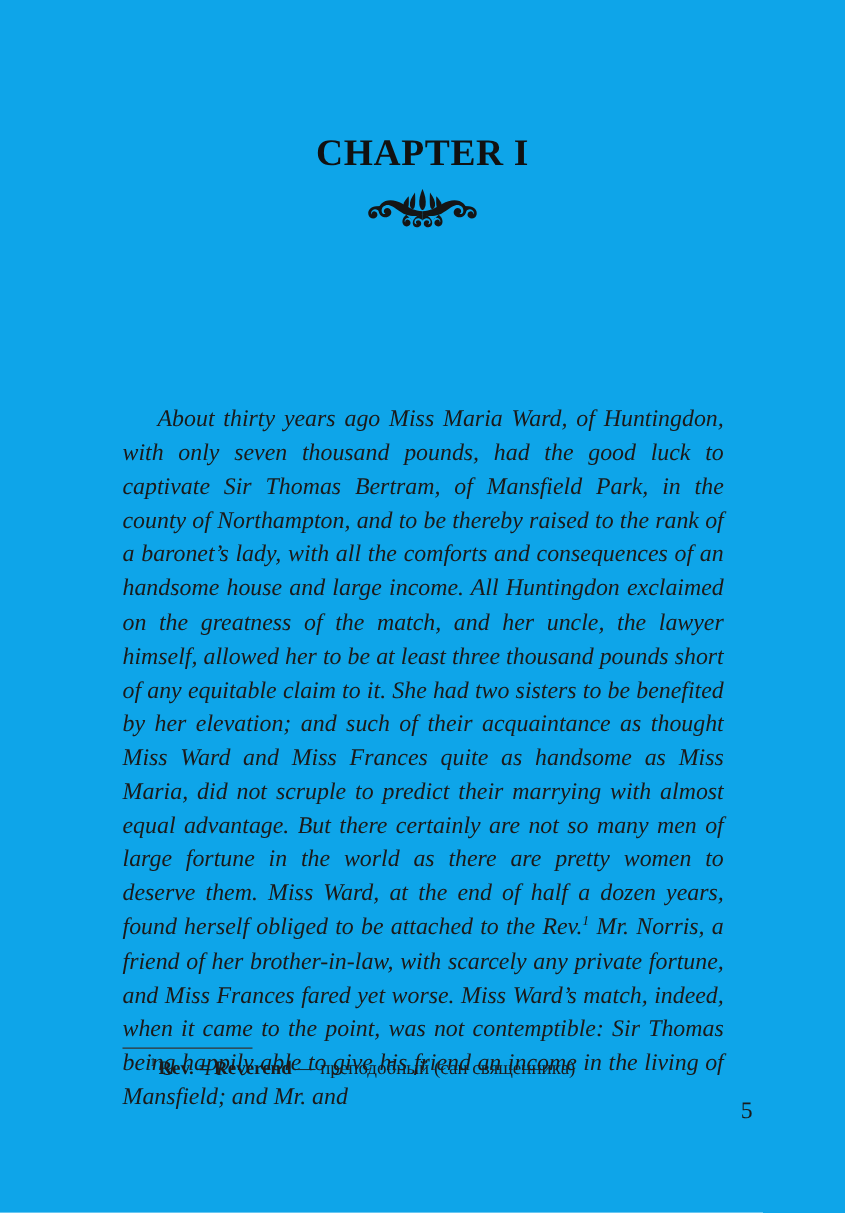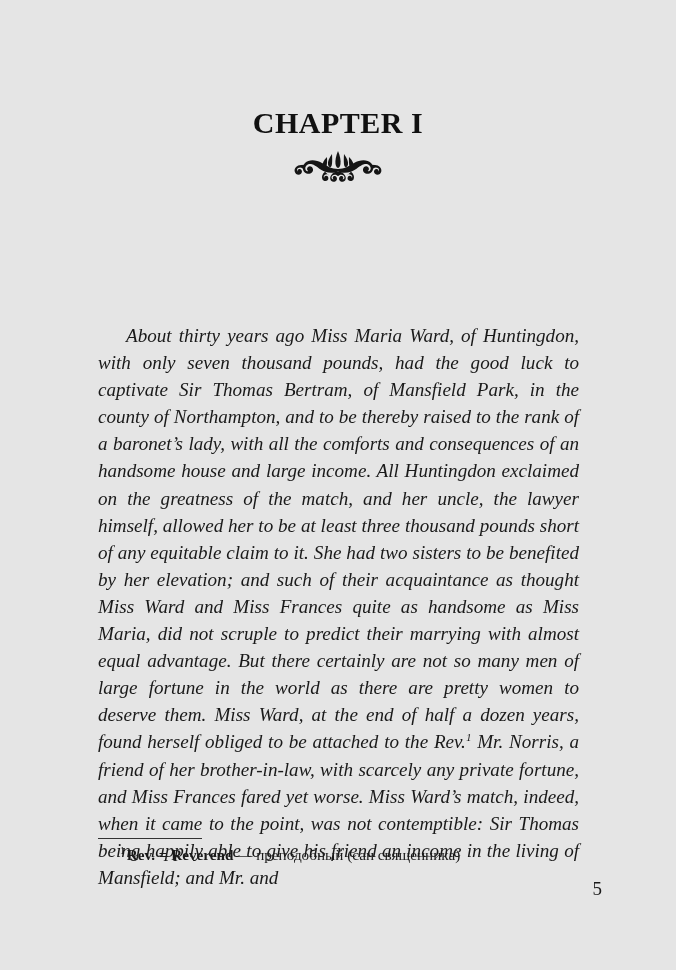--- a/index.html
+++ b/index.html
@@ -13,21 +13,21 @@
     position: relative;
     overflow: hidden;
     font-family: "Liberation Serif", "DejaVu Serif", serif;
     color: #1a1a1a;
     -webkit-font-smoothing: antialiased;
   }
 
   .page {
     position: absolute;
     inset: 0;
-    background: #e5e5e5;
+    background: #0ea5e9;
   }
 
   
   .chapter-title {
     position: absolute;
     top: 88px;
     left: 0;
     width: 676px;
     text-align: center;
     font-family: "Liberation Serif", "DejaVu Serif", serif;

